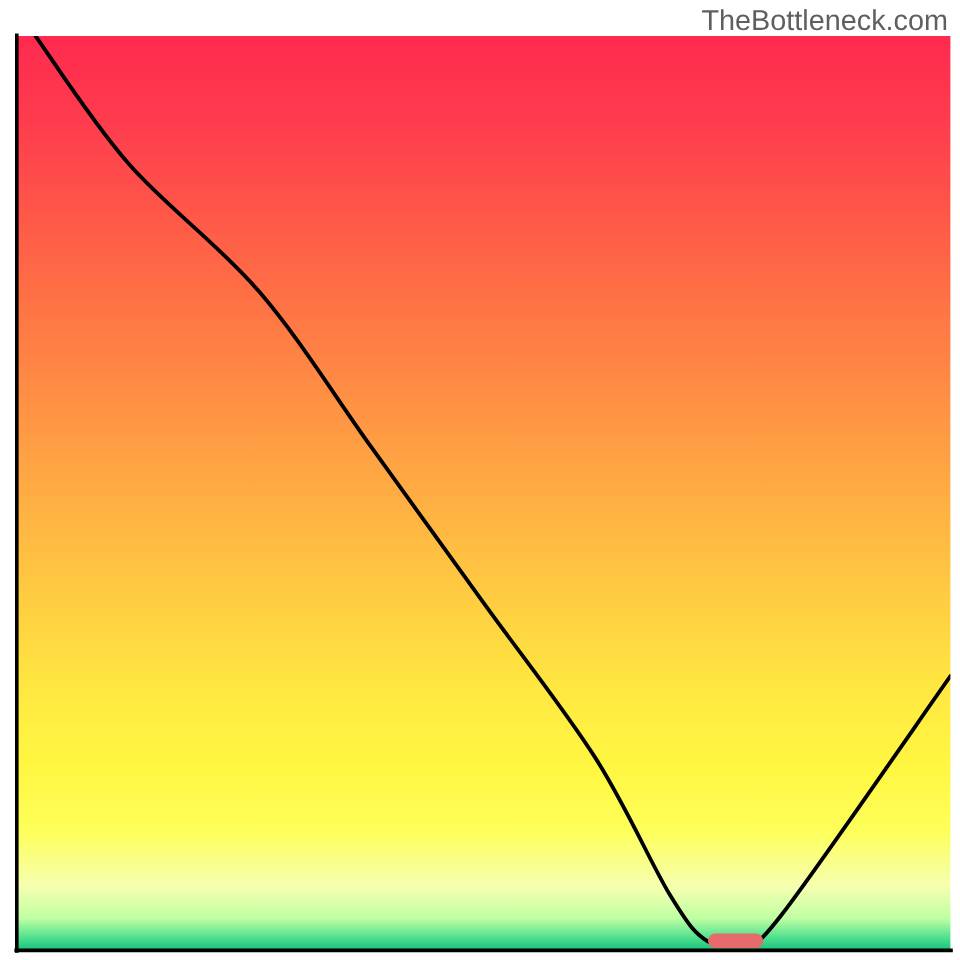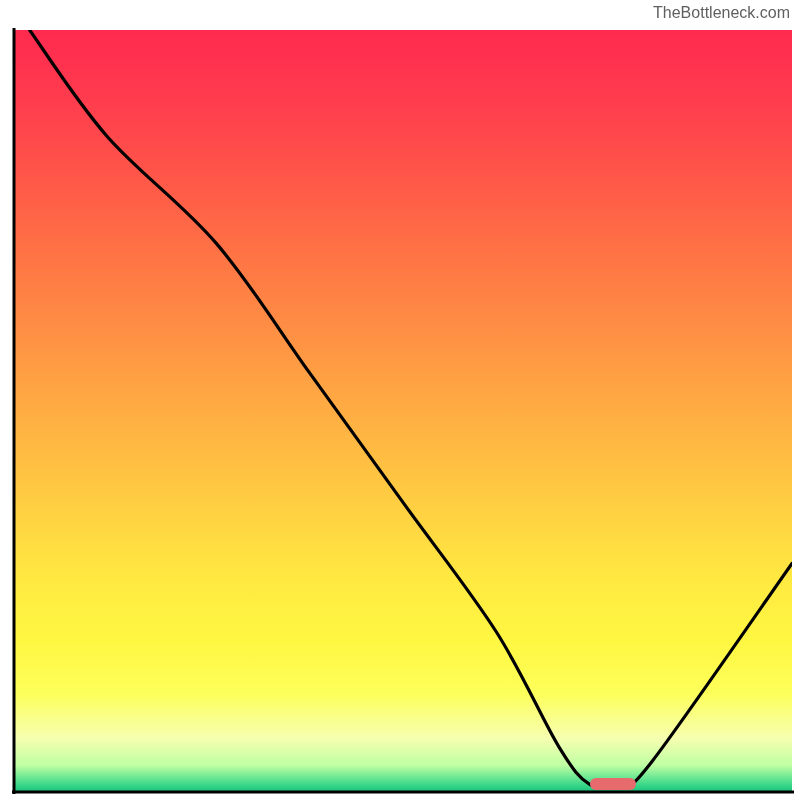--- a/index.html
+++ b/index.html
@@ -7,21 +7,21 @@
   .chart-container {
     position: relative;
     width: 800px;
     height: 800px;
   }
   .watermark {
     position: absolute;
     top: 4px;
     right: 10px;
     font-family: Arial, Helvetica, sans-serif;
-    font-size: 16px;
+    font-size: 24px;
     color: #5f5f5f;
     font-weight: 500;
     z-index: 10;
   }
   .plot-area {
     position: absolute;
     left: 14px;
     top: 30px;
     width: 778px;
     height: 762px;

